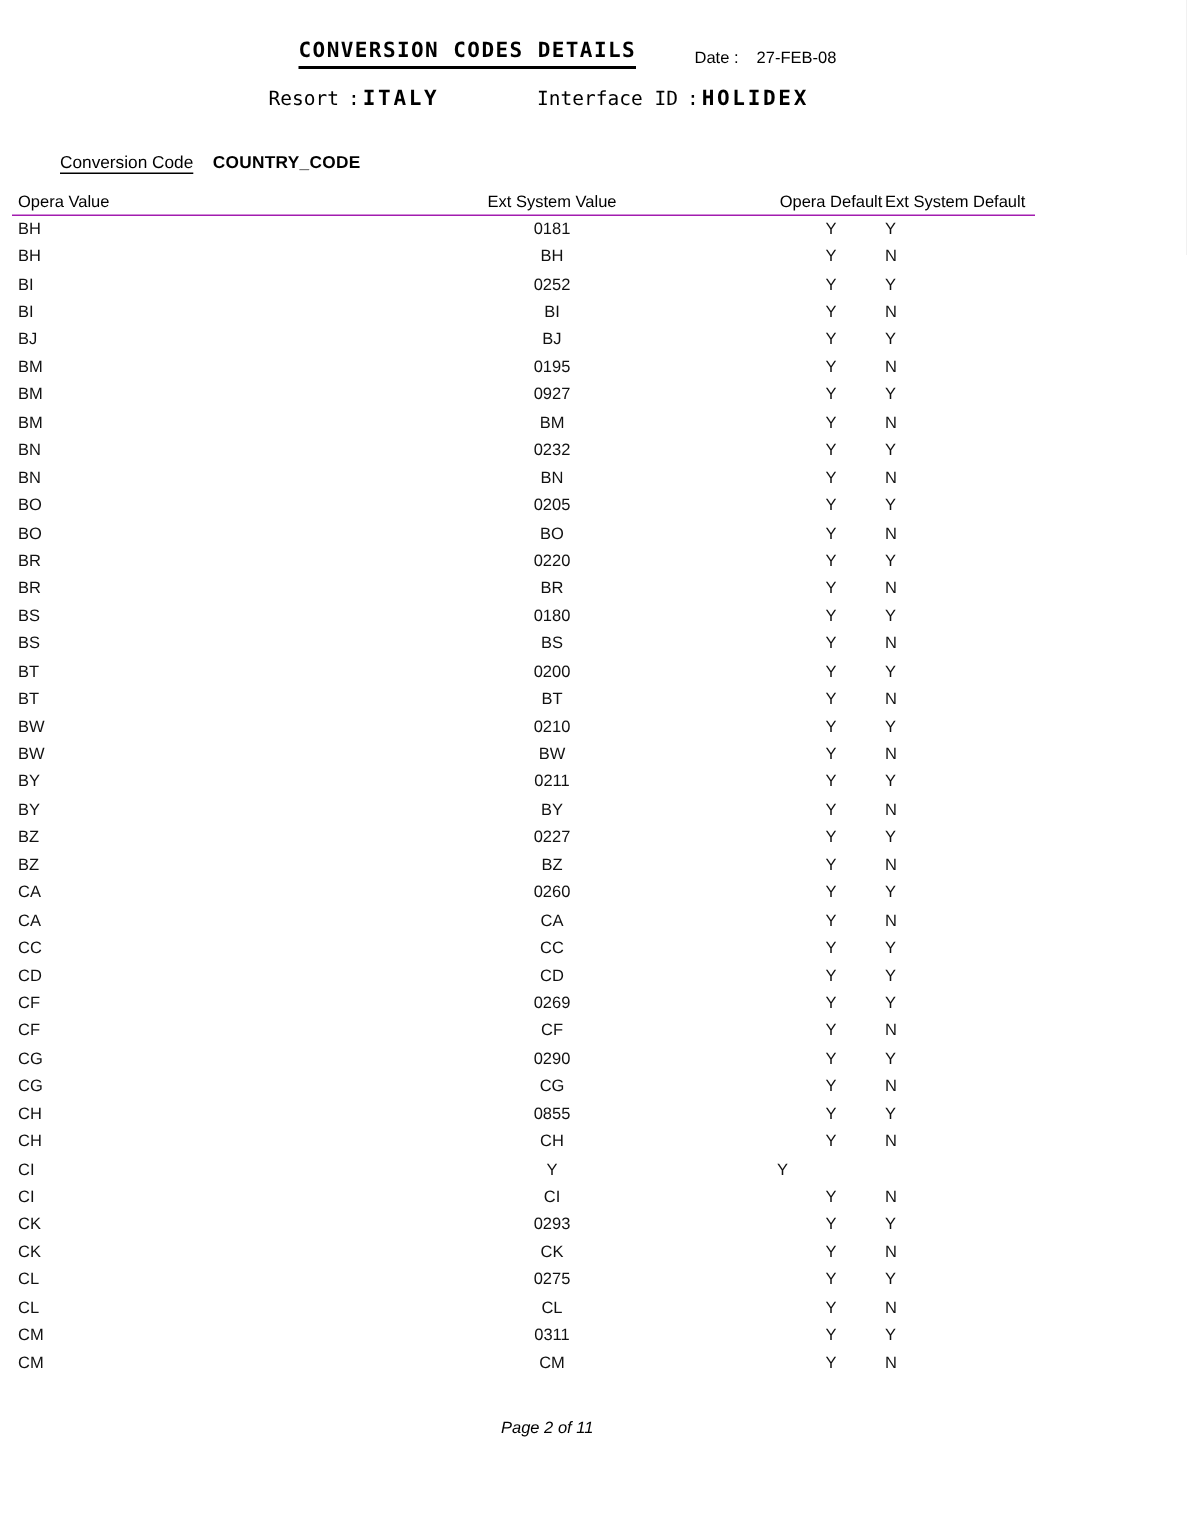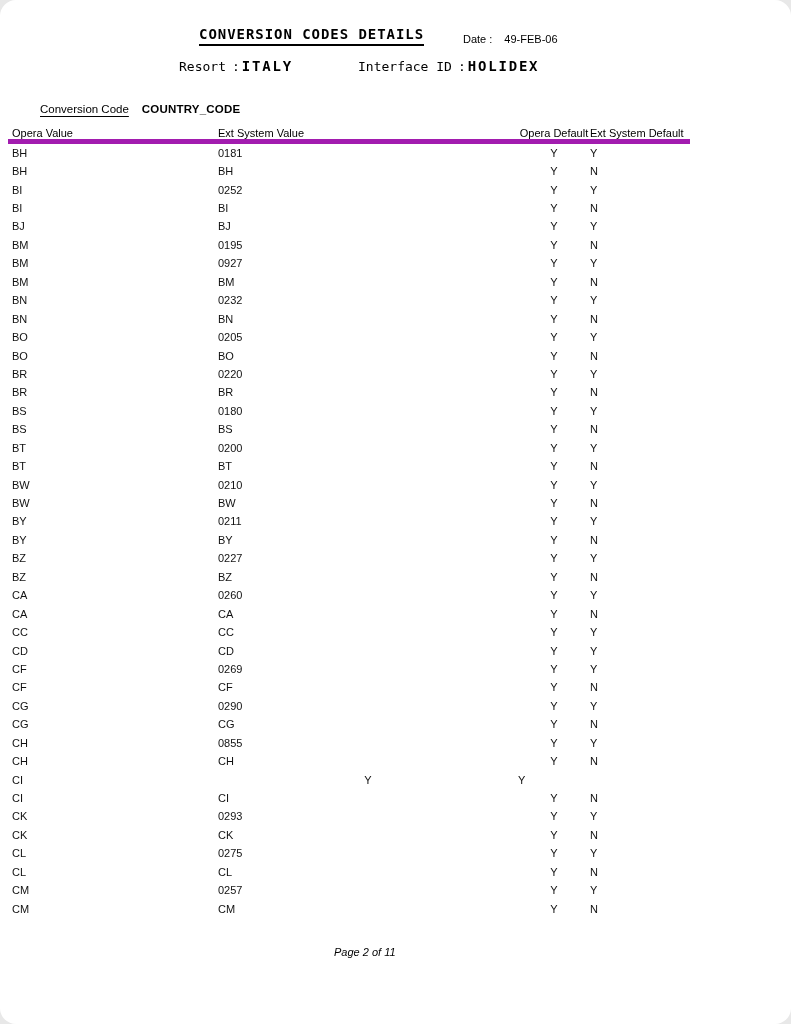--- a/index.html
+++ b/index.html
@@ -5,21 +5,20 @@
   * { margin:0; padding:0; box-sizing:border-box; }
   html,body { background:#e8e8e8; }
   .page {
     position:relative;
     width:791px; height:1024px;
     background:#ffffff;
     font-family:"Liberation Sans", sans-serif;
     color:#000;
     overflow:hidden;
     margin:0 auto;
-    border-radius:16px;
   }
   
   .report-title {
     position:absolute; left:199px; top:26px;
     font-family:"DejaVu Sans Mono", "Liberation Mono", monospace;
     font-weight:bold; font-size:14px; letter-spacing:0.95px;
     border-bottom:2px solid #000; padding-bottom:2px;
     white-space:nowrap;
   }
   .date-row {
@@ -51,43 +50,43 @@
     font-size:11px;
   }
   .trow {
     display:grid;
     grid-template-columns:210px 300px 72px 100px;
     align-items:center;
   }
   .thead {
     padding:1px 0 0 0;
     height:17.5px;
-    border-bottom:5px solid #a21caf;
+    border-bottom:1px solid #a21caf;
   }
   .cell { white-space:nowrap; overflow:hidden; }
   .c1 { padding-left:4px; text-align:left; }
-  .c2 { text-align:left; }
+  .c2 { text-align:center; }
   .c3 { text-align:center; }
   .c4 { text-align:left; }
   .tbody .trow { height:18.45px; color:#111; }
   
   .page-footer {
     position:absolute; left:334px; top:946px;
     font-size:11px; font-style:italic; white-space:nowrap;
   }
 </style>
 </head>
 <body>
 
 <div class="page">
 
   <div class="report-title">CONVERSION CODES DETAILS</div>
 
   <div class="date-row">
-    <span class="date-label">Date :</span><span class="date-value">49-FEB-06</span>
+    <span class="date-label">Date :</span><span class="date-value">27-FEB-08</span>
   </div>
 
   <div class="meta-row">
     <span class="meta-group resort">
       <span class="meta-label">Resort</span><span class="meta-colon">:</span><span class="meta-value">ITALY</span>
     </span>
     <span class="meta-group interface">
       <span class="meta-label">Interface ID</span><span class="meta-colon">:</span><span class="meta-value">HOLIDEX</span>
     </span>
   </div>
@@ -338,21 +337,21 @@
       <span class="cell c4">Y</span>
     </div>
         <div class="trow">
       <span class="cell c1">CL</span>
       <span class="cell c2">CL</span>
       <span class="cell c3">Y</span>
       <span class="cell c4">N</span>
     </div>
         <div class="trow">
       <span class="cell c1">CM</span>
-      <span class="cell c2">0257</span>
+      <span class="cell c2">0311</span>
       <span class="cell c3">Y</span>
       <span class="cell c4">Y</span>
     </div>
         <div class="trow">
       <span class="cell c1">CM</span>
       <span class="cell c2">CM</span>
       <span class="cell c3">Y</span>
       <span class="cell c4">N</span>
     </div>
       </div>

